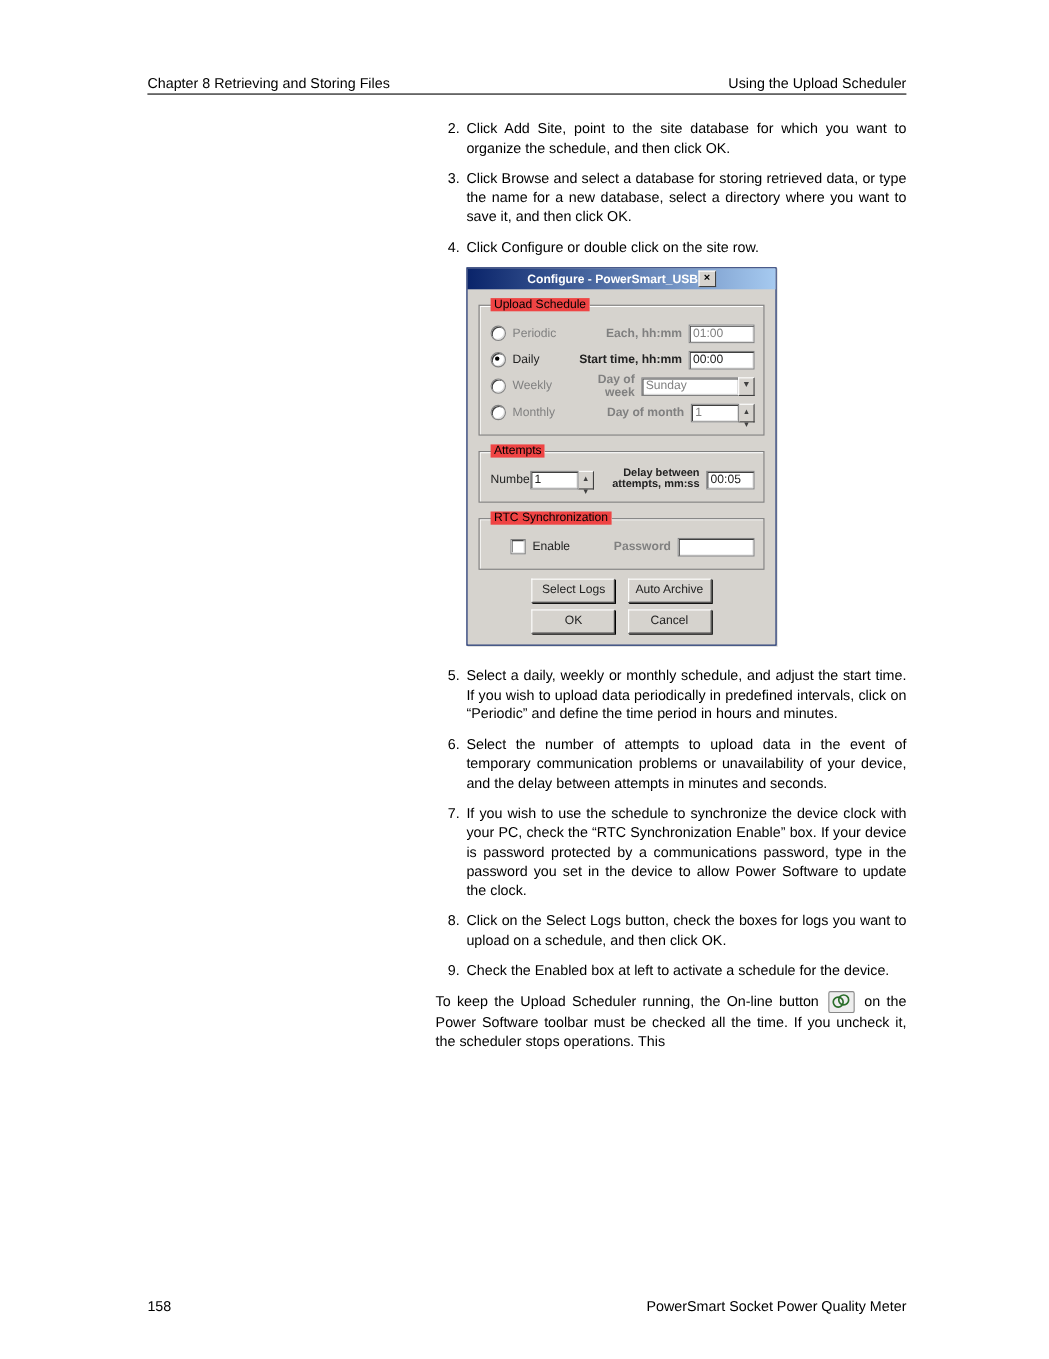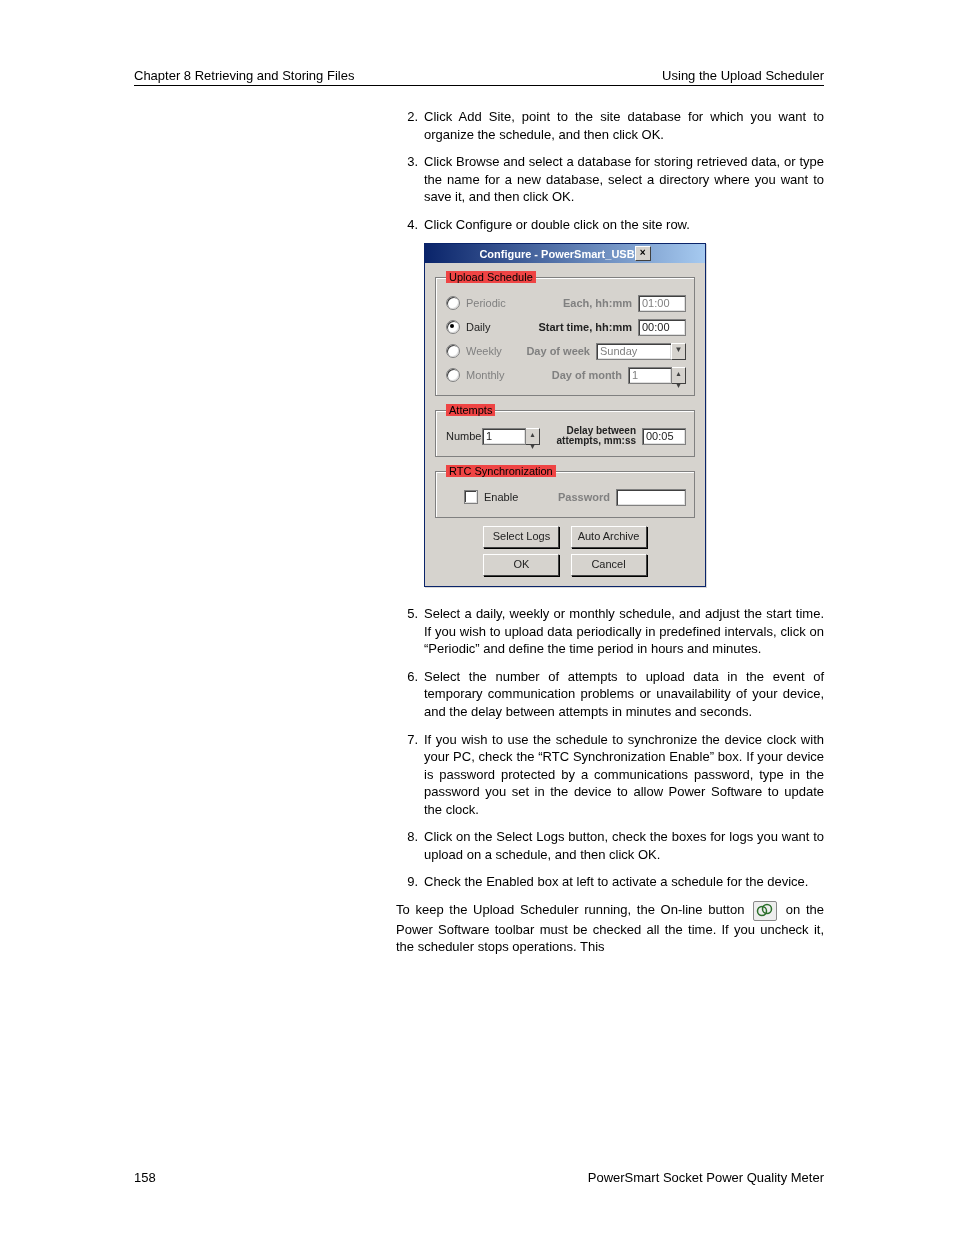--- a/index.html
+++ b/index.html
@@ -128,31 +128,31 @@
     background:#000;
   }
   .chk {
     border: 1px solid #808080;
     background:#fff;
     box-shadow: inset -1px -1px 0 #dfdfdf, inset 1px 1px 0 #404040;
   }
   .lbl-left { width: 56px; flex:0 0 56px; }
   .lbl-mid { flex:1; text-align:right; padding-right:6px;font-weight:bold; }
   .ctrl {
-    width: 48px; height: 17px;
+    width: 60px; height: 17px;
     background:#fff;
     border:1px solid #808080;
     box-shadow: inset 1px 1px 0 #404040, inset -1px -1px 0 #dfdfdf;
     font-size:11px;
     padding: 0 3px;
     box-sizing:border-box;
     line-height:15px;
   }
   .ctrl.disabled { color:#808080; }
-  .ctrl.wide { width: 76px; }
+  .ctrl.wide { width: 89px; }
   .ctrl.spin { width: 44px; position:relative; padding-right:14px;}
   .dropdown-arrow, .spin-arrows {
     display:inline-block;
     width:13px; height:15px;
     background:#d6d3ce;
     border:1px solid #fff;
     border-right-color:#404040; border-bottom-color:#404040;
     vertical-align:top;
     text-align:center;
     line-height:12px;
@@ -171,21 +171,21 @@
     box-shadow: 1px 1px 0 #000;
     font-size:11px;
     text-align:center;
     line-height:18px;
     margin: 0 4px;
   }
   .btn-row { text-align:center; margin-top:6px; }
 
   .page-footer {
     position: absolute;
-    bottom: 50px;
+    bottom: 40px;
     left: 134px;
     right: 130px;
     display: flex;
     justify-content: space-between;
     font-size: 13px;
   }
 </style>
 </head>
 <body>
 

